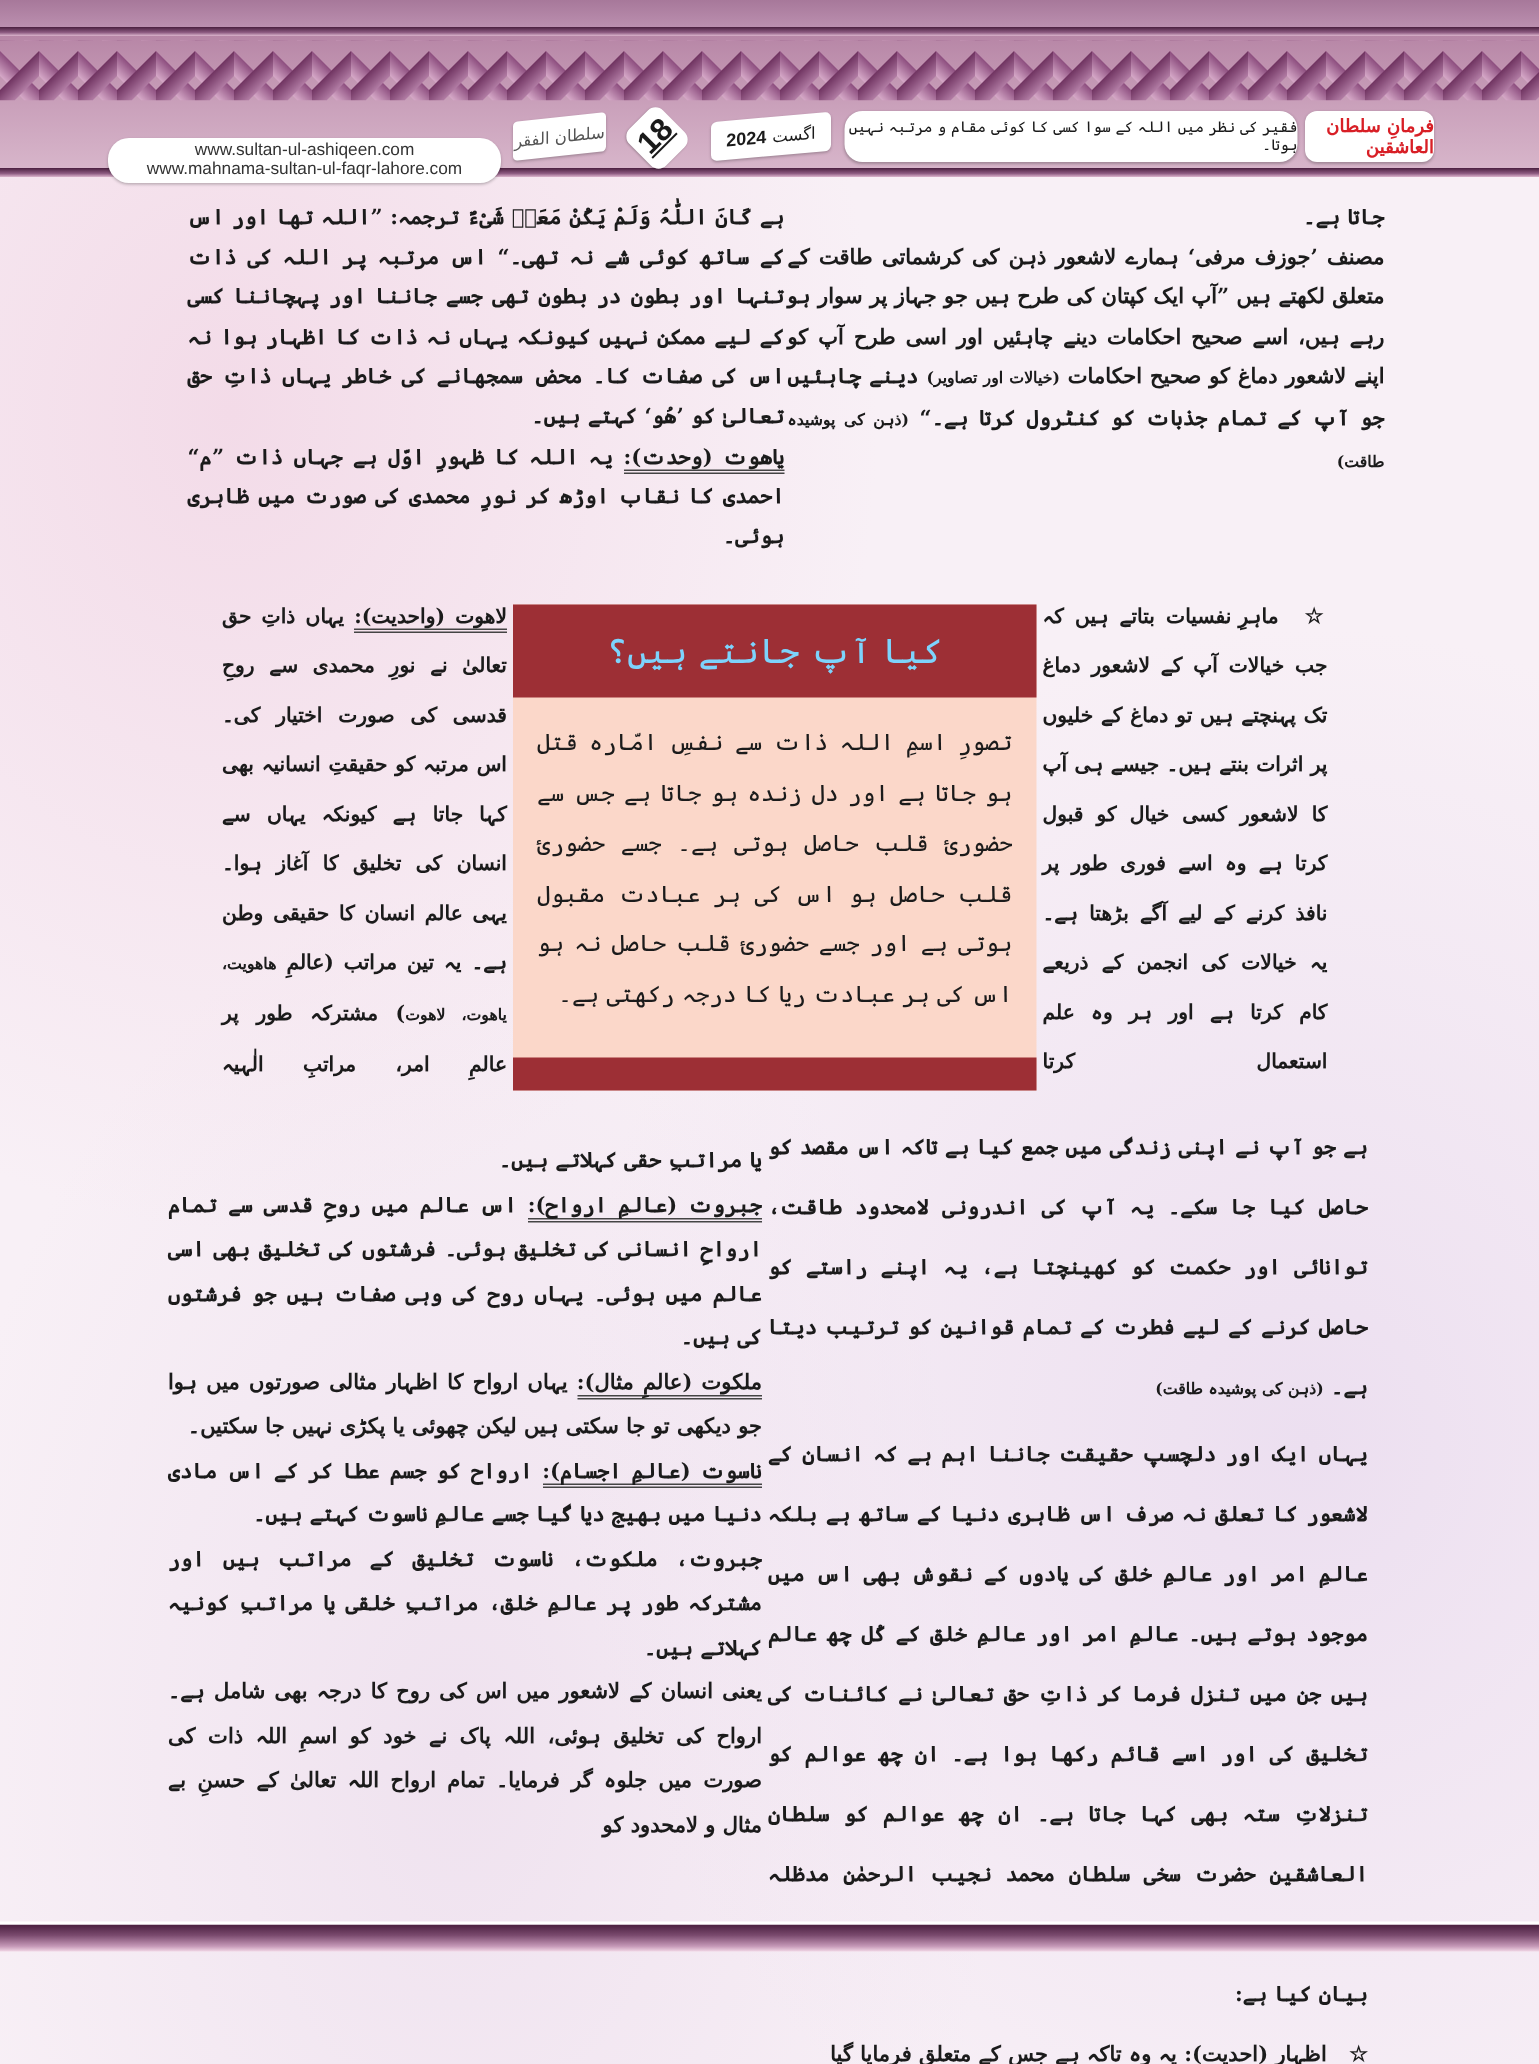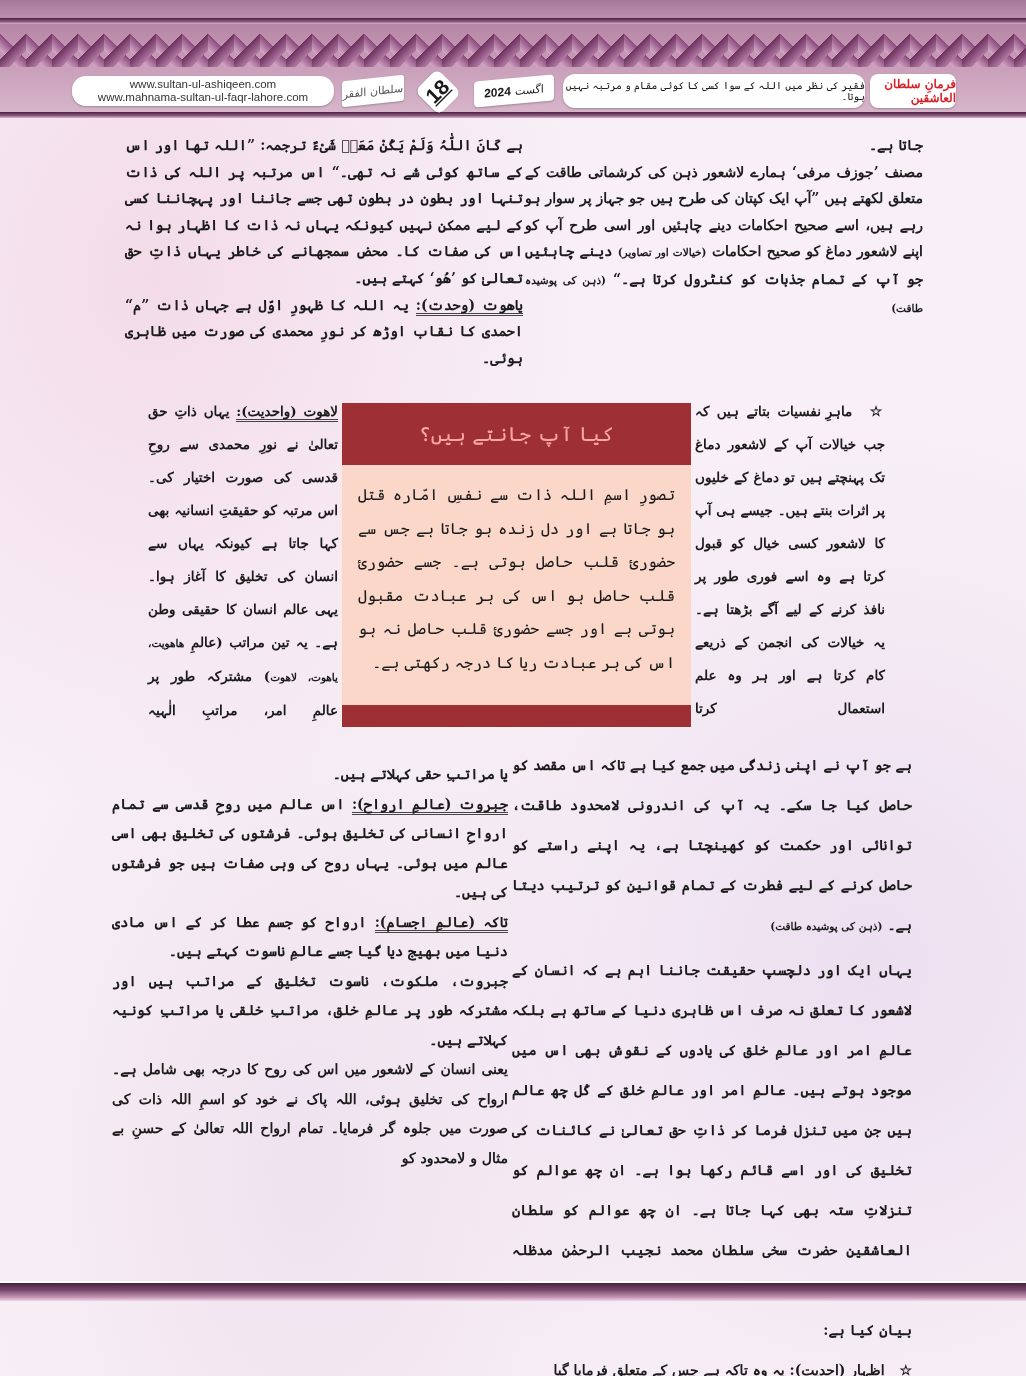--- a/index.html
+++ b/index.html
@@ -25,21 +25,21 @@
     background:
       linear-gradient(135deg, transparent 50%, #6b2e5c 50%, #b07aa3 75%, transparent 75%) 0 0/ 26px 40px,
       linear-gradient(225deg, transparent 50%, #8a4a7c 50%, #d6a9c8 75%, transparent 75%) 0 0/ 26px 40px;
     opacity:.95;
   }
   .pill {
     position:absolute; background:#fff; border-radius:14px;
     box-shadow: 0 1px 2px rgba(0,0,0,.25);
     display:flex; align-items:center; justify-content:center;
   }
-  .url-pill { left:72px; top:76px; width:262px; height:30px; flex-direction:column;
+  .url-pill { left:72px; top:92px; width:262px; height:30px; flex-direction:column;
     font-family:"Liberation Sans", sans-serif; font-size:11.5px; line-height:13px; color:#333; }
   .logo-flag { left:342px; top:78px; width:62px; height:26px; border-radius:3px;
     font-family:"DejaVu Serif", serif; font-size:11px; color:#555; transform:skewY(-6deg); }
   .issue-badge { left:414px; top:70px; width:48px; height:44px; border-radius:10px;
     transform:rotate(45deg) scale(.72); }
   .issue-badge span { transform:rotate(-45deg) scale(1.35); display:block; font-family:"Liberation Sans",sans-serif; }
   .issue-num { font-weight:bold; font-size:16px; text-decoration:underline; }
   .date-flag { left:474px; top:78px; width:80px; height:26px; border-radius:4px; transform:skewY(-5deg);
     font-family:"Liberation Sans", sans-serif; font-size:12px; font-weight:bold; gap:4px; }
   .quote-pill { left:563px; top:74px; width:302px; height:34px; border-radius:12px;
@@ -56,22 +56,22 @@
   .term { border-bottom:3px double #444; }
   .star { font-size:14px; margin-left:10px; }
   .col-right-top { left:525px; top:132px; width:398px; }
   .col-left-top { left:125px; top:132px; width:398px; }
   .col-right-mid { left:695px; top:395px; width:190px; text-align-last:justify; line-height:33px; font-size:13.5px;}
   .col-left-mid { left:148px; top:395px; width:190px; text-align-last:justify; line-height:33px; font-size:13.5px;}
   .col-right-bottom { left:512px; top:745px; width:400px; line-height:40px; }
   .col-left-bottom { left:112px; top:760px; width:396px; line-height:29.5px; }
 
   .info-box { position:absolute; left:342px; top:403px; width:349px; height:324px; background:#fbd7c9; }
-  .info-head { background:#9d2f35; height:62px; color:#fca5a5; display:flex; align-items:center; justify-content:center;
-    font-family:"DejaVu Serif", serif; font-size:20px; direction:rtl; }
+  .info-head { background:#9d2f35; height:62px; color:#7dd3fc; display:flex; align-items:center; justify-content:center;
+    font-family:"DejaVu Serif", serif; font-size:23px; direction:rtl; }
   .info-body { padding:14px 16px 0 16px; direction:rtl; text-align:justify; text-align-last:right;
     font-family:"DejaVu Serif", serif; font-size:15.5px; line-height:33.5px; color:#1b1b1b; }
   .info-foot { position:absolute; left:0; bottom:0; width:100%; height:22px; background:#9d2f35; }
 
   .footer-rule { position:absolute; left:0; top:1281px; width:1026px; height:18px;
     background: linear-gradient(#4a1f3f 0%, #7a4a6e 40%, #c497b6 80%, #f1d6e5 100%);
     border-top:2px solid #fff; }
 </style>
 </head>
 <body>
@@ -157,20 +157,24 @@
   </p>
 </div>
 
 <div class="col col-left-bottom">
   <p>یا مراتبِ حقی کہلاتے ہیں۔</p>
   <p>
     <span class="term">جبروت (عالمِ ارواح):</span>
     <span>اس عالم میں روحِ قدسی سے تمام ارواحِ انسانی کی تخلیق ہوئی۔ فرشتوں کی تخلیق بھی اسی عالم میں ہوئی۔ یہاں روح کی وہی صفات ہیں جو فرشتوں کی ہیں۔</span>
   </p>
   <p>
-    <span class="term">تاکہ (عالمِ اجسام):</span>
+    <span class="term">ملکوت (عالمِ مثال):</span>
+    <span>یہاں ارواح کا اظہار مثالی صورتوں میں ہوا جو دیکھی تو جا سکتی ہیں لیکن چھوئی یا پکڑی نہیں جا سکتیں۔</span>
+  </p>
+  <p>
+    <span class="term">ناسوت (عالمِ اجسام):</span>
     <span>ارواح کو جسم عطا کر کے اس مادی دنیا میں بھیج دیا گیا جسے عالمِ ناسوت کہتے ہیں۔</span>
   </p>
   <p>جبروت، ملکوت، ناسوت تخلیق کے مراتب ہیں اور مشترکہ طور پر عالمِ خلق، مراتبِ خلقی یا مراتبِ کونیہ کہلاتے ہیں۔</p>
   <p>یعنی انسان کے لاشعور میں اس کی روح کا درجہ بھی شامل ہے۔ ارواح کی تخلیق ہوئی، اللہ پاک نے خود کو اسمِ اللہ ذات کی صورت میں جلوہ گر فرمایا۔ تمام ارواح اللہ تعالیٰ کے حسنِ بے مثال و لامحدود کو</p>
 </div>
 
 <div class="footer-rule"></div>
 
 </body></html>

